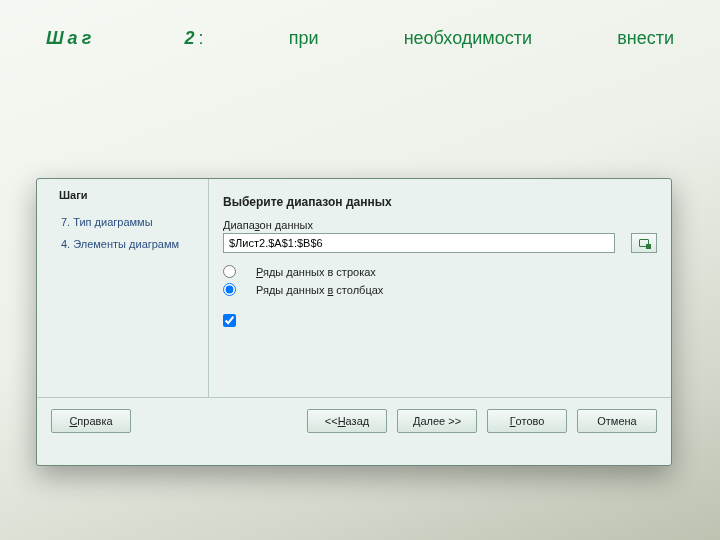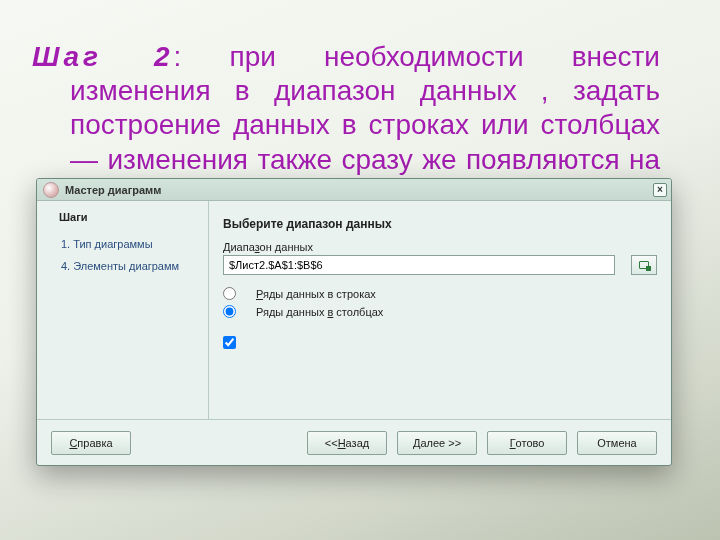--- a/index.html
+++ b/index.html
@@ -5,22 +5,22 @@
   * { box-sizing: border-box; }
   html, body { margin: 0; padding: 0; }
   body {
     width: 720px; height: 540px;
     background: linear-gradient(160deg, #f6f8f3 0%, #eef1ea 45%, #d4d9cc 78%, #bcc3b1 100%);
     font-family: Arial, Helvetica, sans-serif;
     position: relative;
     overflow: hidden;
   }
   .slide-text {
-    position: absolute; left: 32px; top: 6px; width: 628px;
-    font-size: 28px; line-height: 1.22; color: #a21caf;
+    position: absolute; left: 46px; top: 6px; width: 628px;
+    font-size: 18px; line-height: 1.22; color: #15803d;
     text-align: justify; text-align-last: justify;
     white-space: pre-line;
   }
   .slide-text .lead { font-weight: bold; font-style: italic; letter-spacing: 4px; }
   .slide-text .rest-indent { padding-left: 38px; display: block; text-align: justify; text-align-last: left; }
 
   
   .wizard {
     position: absolute; left: 36px; top: 178px;
     width: 636px; height: 288px;
@@ -104,37 +104,29 @@
     font-size: 11px; padding: 0 10px;
     display: inline-flex; align-items: center; justify-content: center;
     cursor: pointer; color: #222;
   }
 </style>
 </head>
 <body>
 
 <div class="slide-text">
   <span class="lead">Шаг 2</span><span>: </span><span>при необходимости внести</span>
-  <span class="rest-indent">изменения в диапазон данных , задать построение данных в строках или столбцах — изменения также сразу же появляются на создаваемой диаграмме:</span>
 </div>
 
 <div class="wizard">
-  <div class="titlebar">
-    <div class="appicon"></div>
-    <div class="title">Мастер диаграмм</div>
-    <div class="close">
-        <span>×</span>
-      </div>
-  </div>
 
   <div class="body">
     <div class="sidebar">
       <h4>Шаги</h4>
       <ul class="steps">
-        <li>1. Тип диаграммы</li>
+        <li>7. Тип диаграммы</li>
         <li>4. Элементы диаграмм</li>
       </ul>
     </div>
 
     <div class="main">
       <h4>Выберите диапазон данных</h4>
       <div class="field-label">Диапа<span class="accel">з</span>он данных</div>
       <div class="range-row">
         <input type="text" value="$Лист2.$A$1:$B$6" style="">
         <div class="pick-btn">

